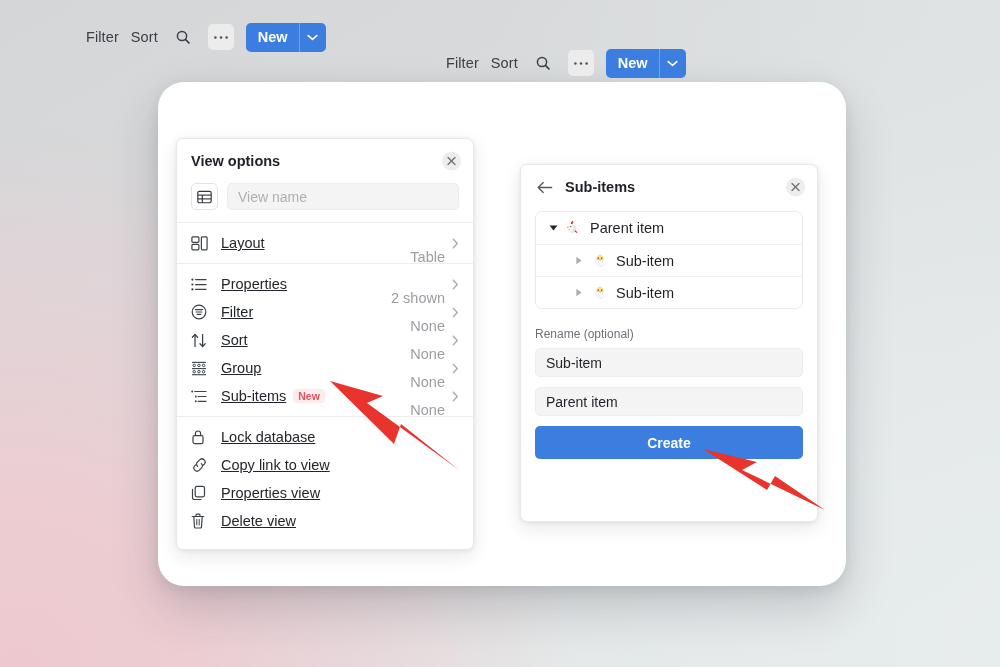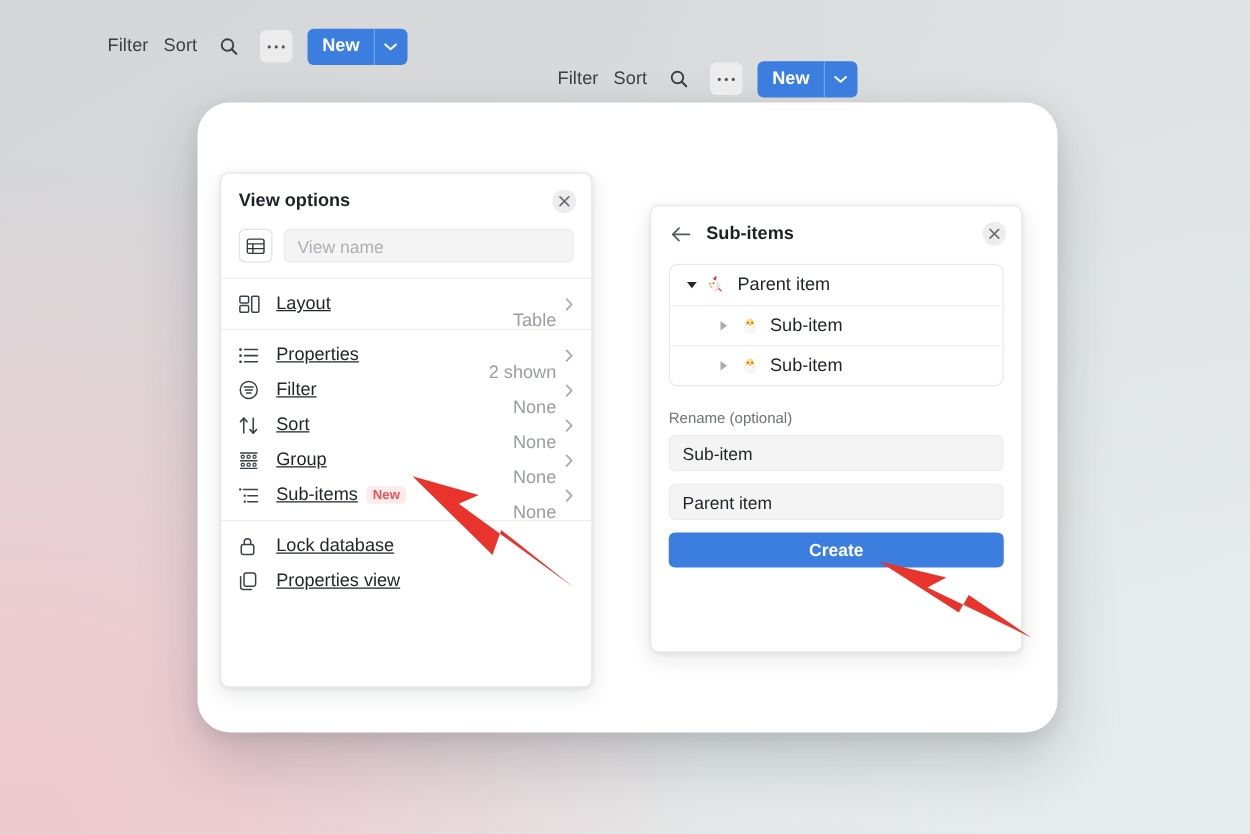--- a/index.html
+++ b/index.html
@@ -247,21 +247,21 @@
     border-radius: 5px;
     padding: 0 10px;
     font-family: "Liberation Sans", sans-serif;
     font-size: 14px;
     color: #1f2328;
   }
   .create-btn {
     display: block;
     width: calc(100% - 28px);
     margin: 6px 14px 0 14px;
-    height: 28px;
+    height: 33px;
     border: none;
     border-radius: 5px;
     background: #3b7ee0;
     color: #fff;
     font-family: "Liberation Sans", sans-serif;
     font-size: 14px;
     font-weight: 700;
     cursor: pointer;
   }
 
@@ -492,31 +492,52 @@
     <div class="menu-item">
       <span class="mi-icon">
         <svg width="14" height="16" viewBox="0 0 14 16">
           <rect x="2" y="6.6" width="10" height="8" rx="1.6" fill="none" stroke="#3c4147" stroke-width="1.2"></rect>
           <path d="M4.4 6.6 V4.6 a2.6 2.6 0 0 1 5.2 0 V6.6" fill="none" stroke="#3c4147" stroke-width="1.2"></path>
         </svg>
       </span>
       <span class="mi-label">Lock database</span>
     </div>
 
+    <div class="menu-item">
+      <span class="mi-icon">
+        <svg width="17" height="16" viewBox="0 0 17 16">
+          <path d="M6.6 9.4 a3.2 3.2 0 0 1 0-4.5 l2.3-2.3 a3.2 3.2 0 0 1 4.5 4.5 l-1.1 1.1" fill="none" stroke="#3c4147" stroke-width="1.2" stroke-linecap="round"></path>
+          <path d="M10.4 6.6 a3.2 3.2 0 0 1 0 4.5 l-2.3 2.3 a3.2 3.2 0 0 1 -4.5 -4.5 l1.1 -1.1" fill="none" stroke="#3c4147" stroke-width="1.2" stroke-linecap="round"></path>
+        </svg>
+      </span>
+      <span class="mi-label">Copy link to view</span>
+    </div>
 
     <div class="menu-item">
       <span class="mi-icon">
         <svg width="15" height="16" viewBox="0 0 15 16">
           <rect x="4.2" y="1.3" width="9.3" height="10.6" rx="1.8" fill="none" stroke="#3c4147" stroke-width="1.2"></rect>
           <path d="M10.1 14.5 H3.3 a1.8 1.8 0 0 1 -1.8 -1.8 V4.4" fill="none" stroke="#3c4147" stroke-width="1.2" stroke-linecap="round"></path>
         </svg>
       </span>
       <span class="mi-label">Properties view</span>
     </div>
 
+    <div class="menu-item">
+      <span class="mi-icon">
+        <svg width="14" height="16" viewBox="0 0 14 16">
+          <line x1="1.2" y1="3.5" x2="12.8" y2="3.5" stroke="#3c4147" stroke-width="1.2" stroke-linecap="round"></line>
+          <path d="M2.8 3.5 L3.5 14 a1 1 0 0 0 1 1 h5 a1 1 0 0 0 1 -1 L11.2 3.5" fill="none" stroke="#3c4147" stroke-width="1.2" stroke-linejoin="round"></path>
+          <path d="M5 3.5 V2.1 a1 1 0 0 1 1 -1 h2 a1 1 0 0 1 1 1 V3.5" fill="none" stroke="#3c4147" stroke-width="1.2" stroke-linejoin="round"></path>
+          <line x1="5.8" y1="6" x2="5.8" y2="12.4" stroke="#3c4147" stroke-width="1"></line>
+          <line x1="8.2" y1="6" x2="8.2" y2="12.4" stroke="#3c4147" stroke-width="1"></line>
+        </svg>
+      </span>
+      <span class="mi-label">Delete view</span>
+    </div>
   </div>
 </div>
 
 <div class="panel" id="panel-sub-items">
   <div class="panel-head">
     <span class="back-arrow">
       <svg width="16" height="13" viewBox="0 0 16 13">
         <line x1="1.4" y1="6.5" x2="14.6" y2="6.5" stroke="#53585e" stroke-width="1.35" stroke-linecap="round"></line>
         <polyline points="6.2,1.5 1.3,6.5 6.2,11.5" fill="none" stroke="#53585e" stroke-width="1.35" stroke-linecap="round" stroke-linejoin="round"></polyline>
       </svg>

